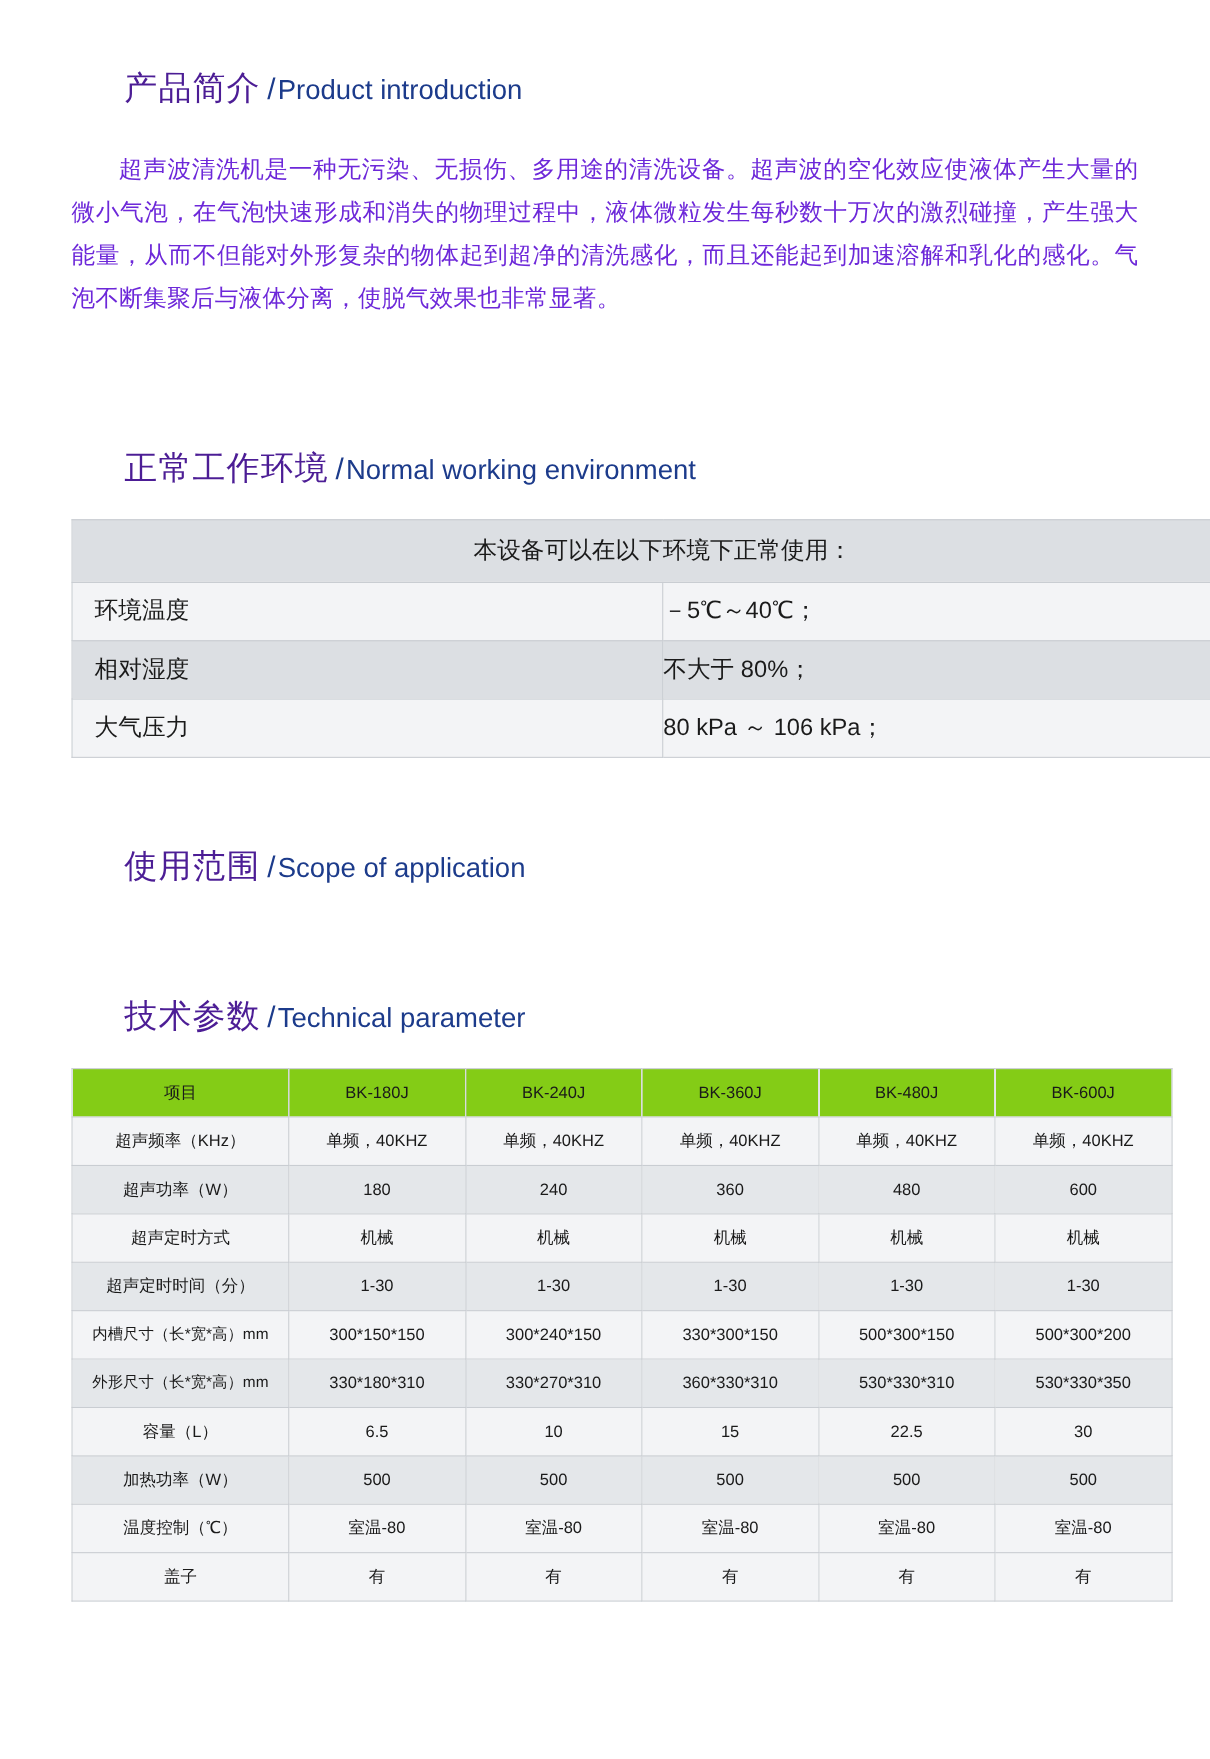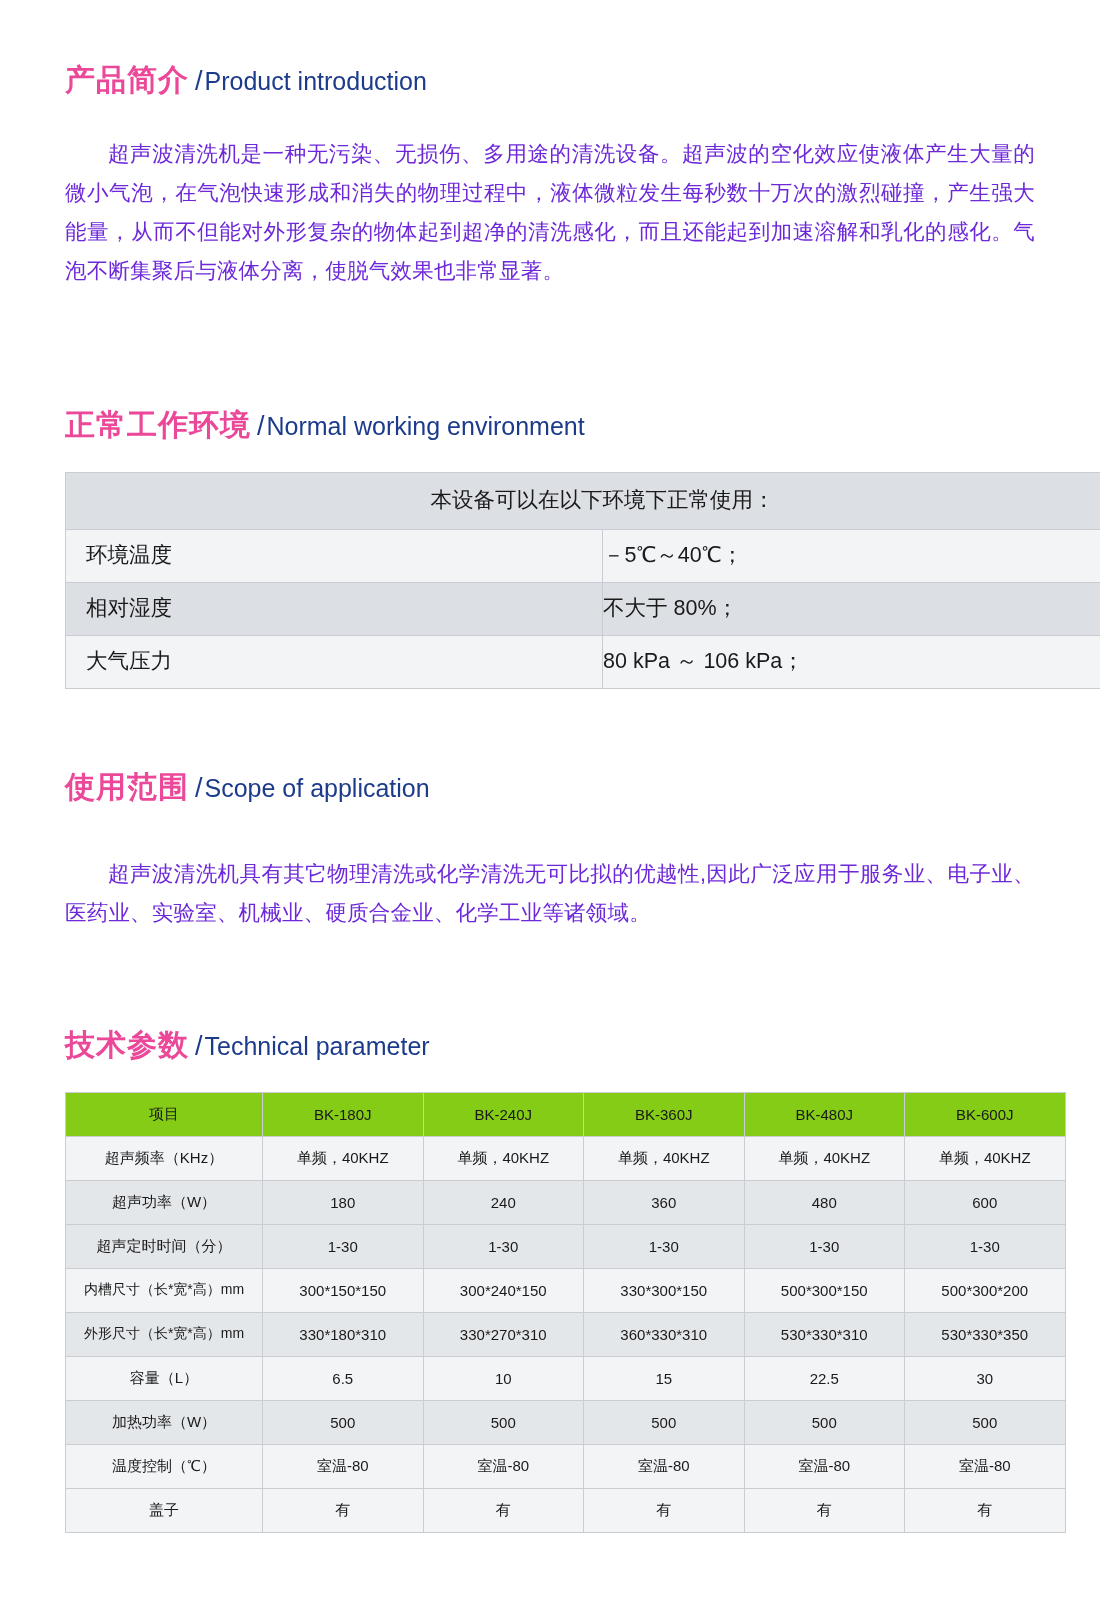--- a/index.html
+++ b/index.html
@@ -23,23 +23,24 @@
 
   
   .section-head {
     display: flex;
     align-items: baseline;
     color: #1f3a93;
     white-space: nowrap;
   }
   .section-head .cn {
     font-size: 30px;
-    font-weight: bold;
+    font-weight: normal;
     letter-spacing: 1px;
-    color: #ec4899;
+    color: #4c1d95;
+    margin-left: 48px;
   }
   .section-head .sep {
     font-size: 27px;
     font-weight: 400;
     color: #1c3b8b;
     margin: 0 2px 0 6px;
   }
   .section-head .en {
     font-size: 25px;
     font-weight: 400;
@@ -173,21 +174,20 @@
   <div class="gap-2"></div>
 
   <div class="section-head">
     <span class="cn">使用范围</span>
     <span class="sep">/</span>
     <span class="en">Scope of application</span>
   </div>
 
   <div class="after-head"></div>
 
-  <p class="para indent">超声波清洗机具有其它物理清洗或化学清洗无可比拟的优越性,因此广泛应用于服务业、电子业、医药业、实验室、机械业、硬质合金业、化学工业等诸领域。</p>
 
   <div class="gap-3"></div>
 
   <div class="section-head">
     <span class="cn">技术参数</span>
     <span class="sep">/</span>
     <span class="en">Technical parameter</span>
   </div>
 
   <div class="after-head"></div>
@@ -214,20 +214,28 @@
 
       <tr class="alt">
         <td class="rowhead">超声功率（W）</td>
         <td class="c">180</td>
         <td class="c">240</td>
         <td class="c">360</td>
         <td class="c">480</td>
         <td class="c">600</td>
       </tr>
 
+      <tr>
+        <td class="rowhead">超声定时方式</td>
+        <td class="c">机械</td>
+        <td class="c">机械</td>
+        <td class="c">机械</td>
+        <td class="c">机械</td>
+        <td class="c">机械</td>
+      </tr>
 
       <tr class="alt">
         <td class="rowhead">超声定时时间（分）</td>
         <td class="c">1-30</td>
         <td class="c">1-30</td>
         <td class="c">1-30</td>
         <td class="c">1-30</td>
         <td class="c">1-30</td>
       </tr>
 

